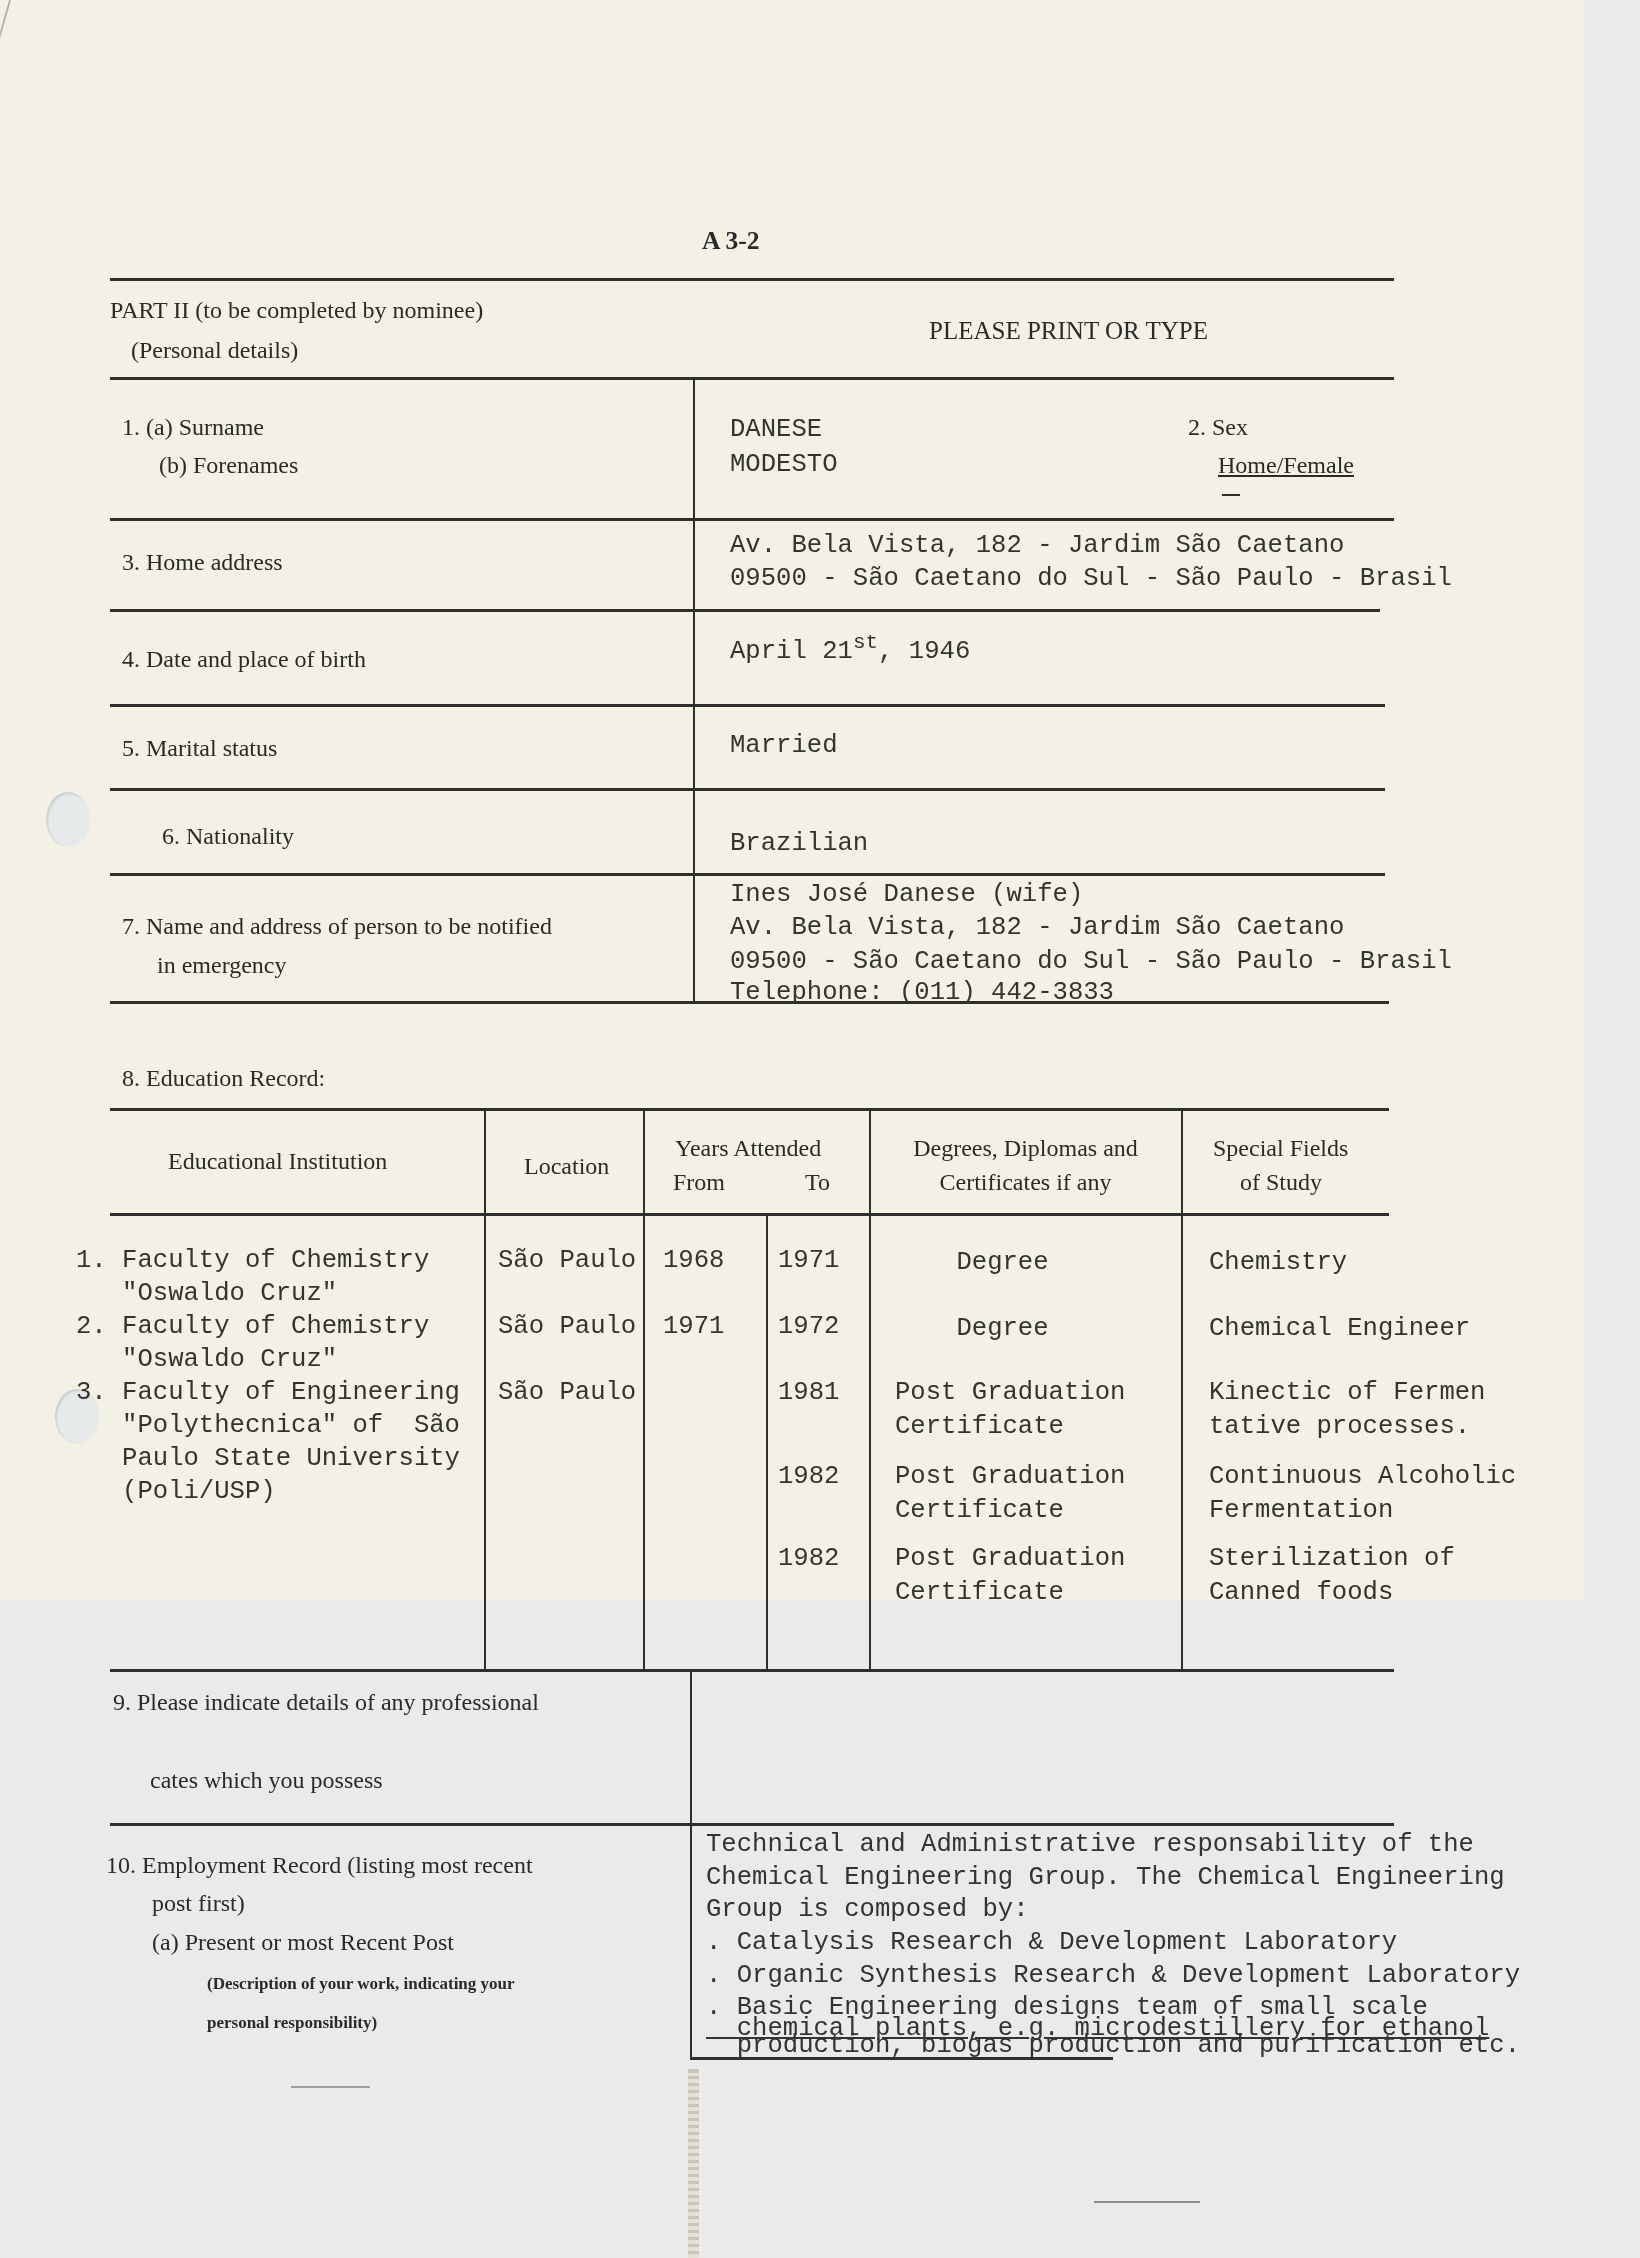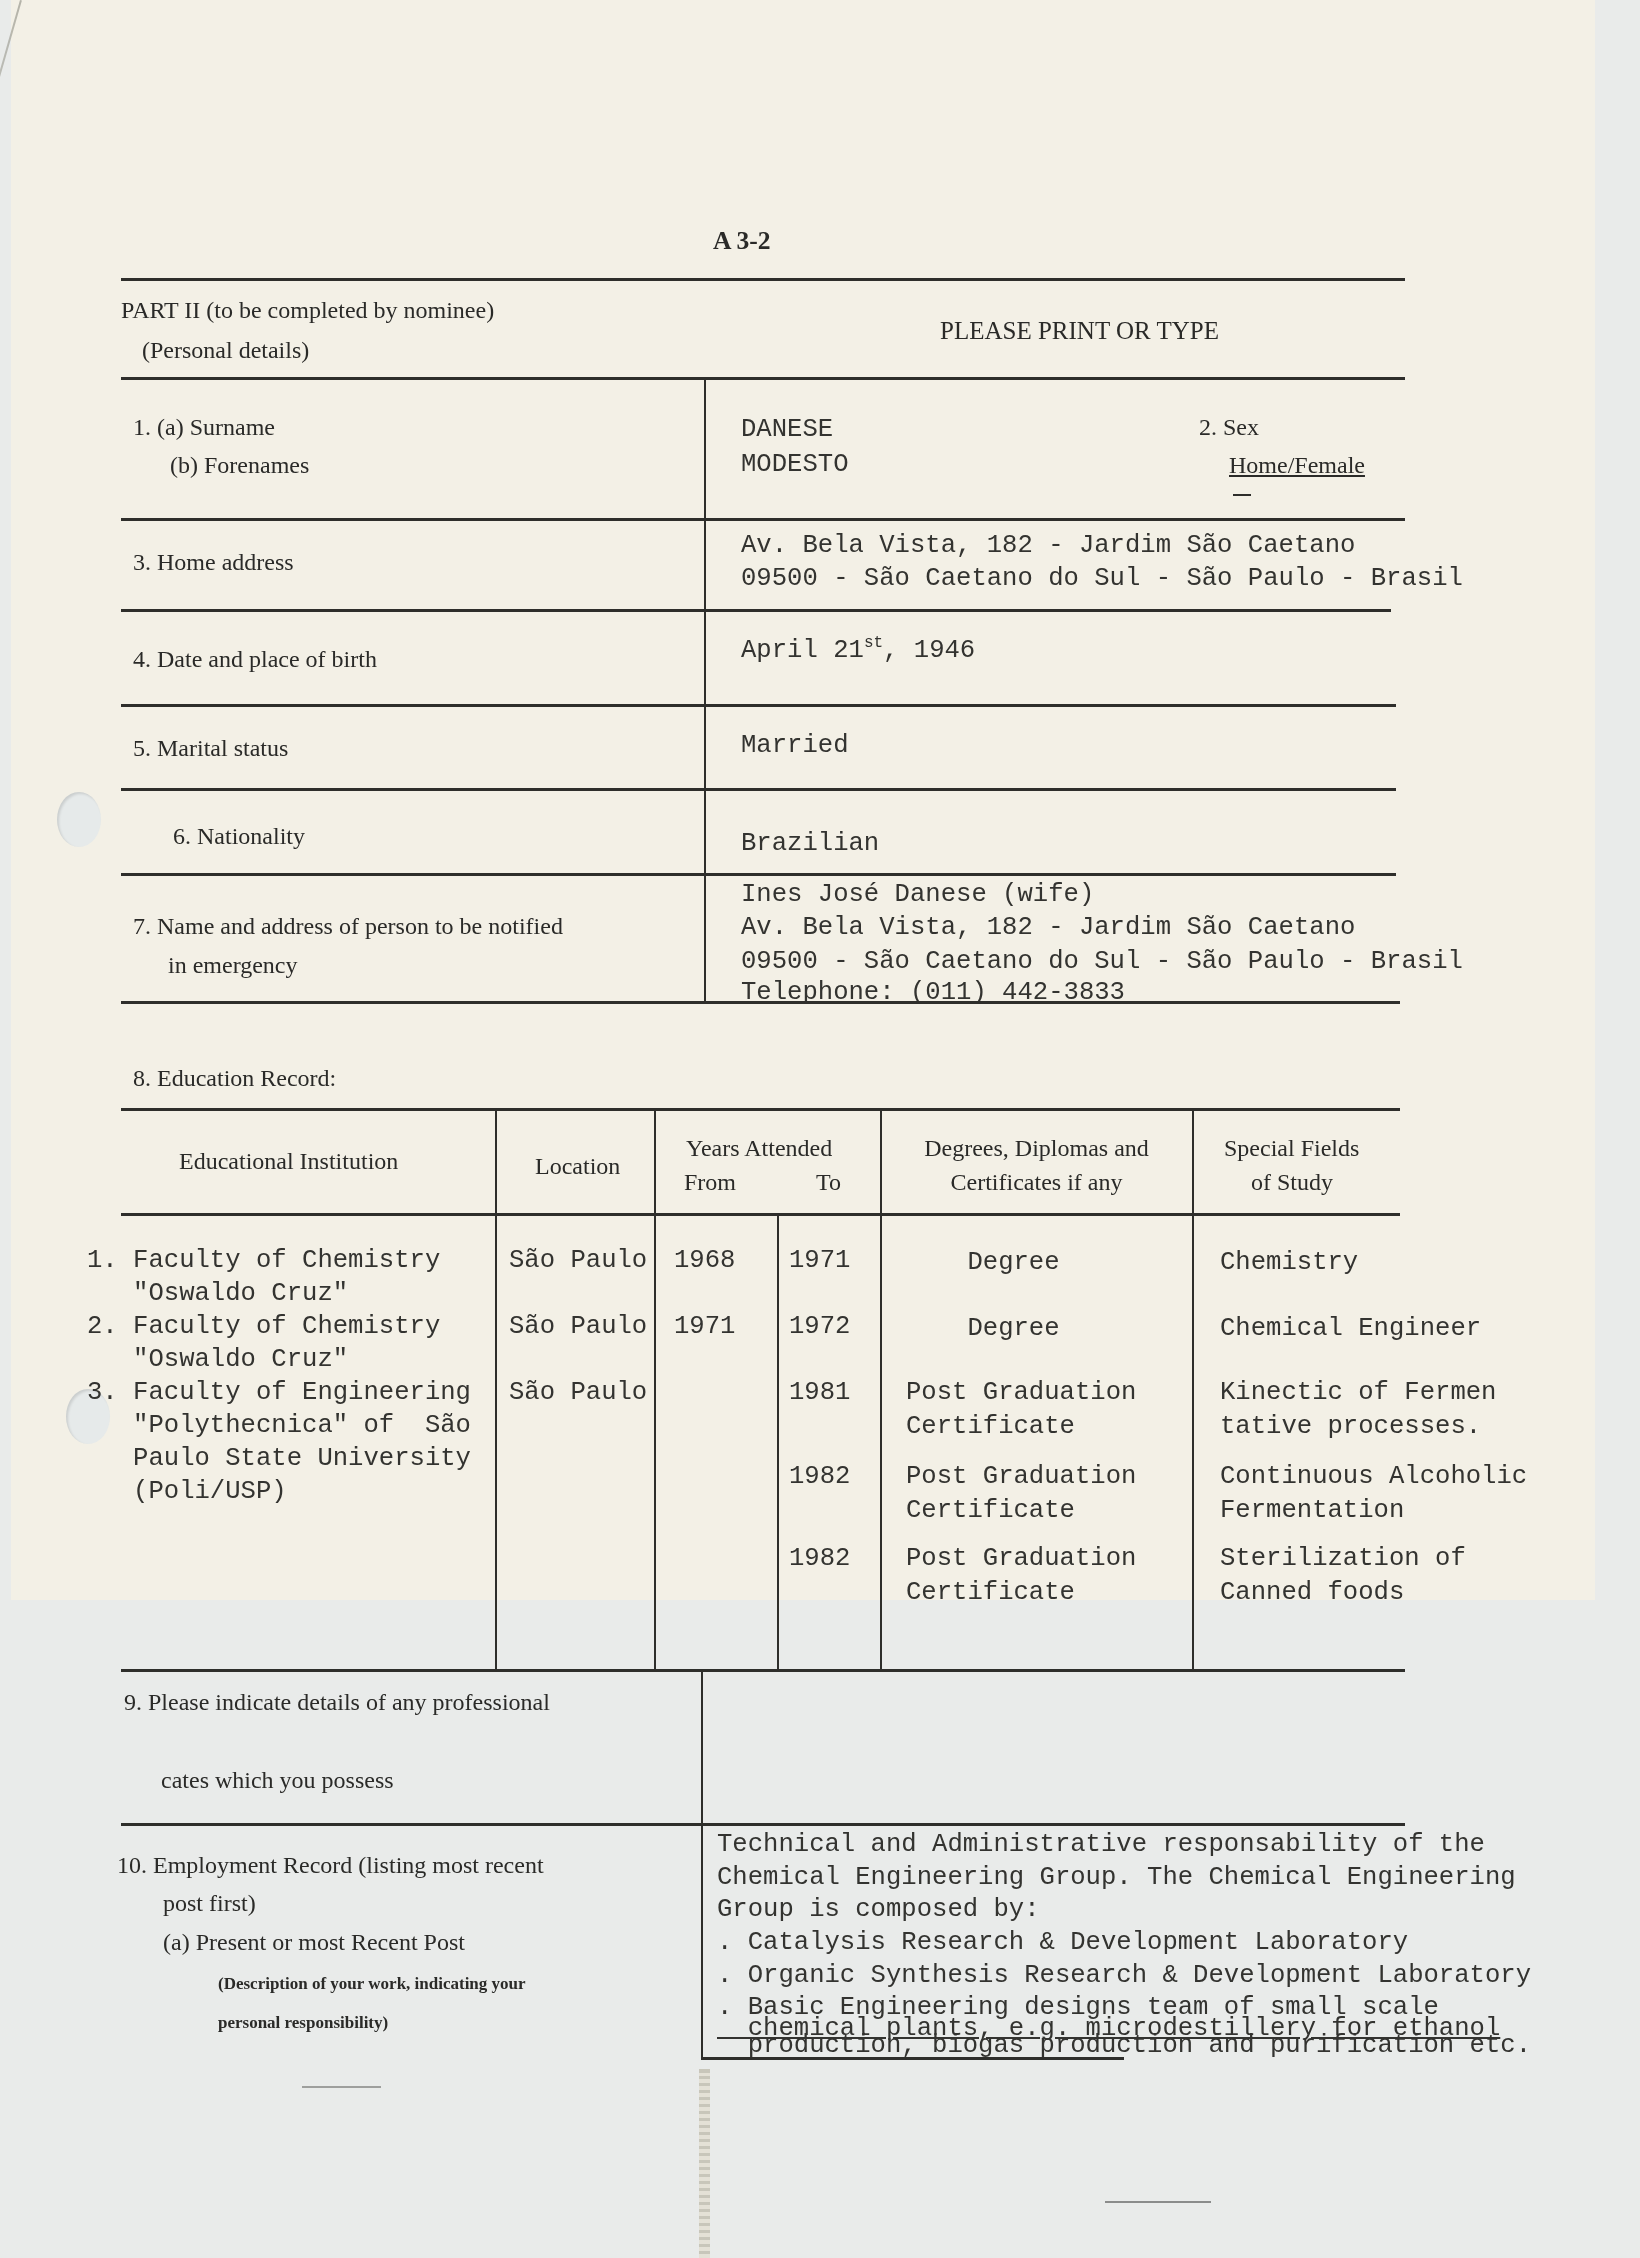--- a/index.html
+++ b/index.html
@@ -3,21 +3,21 @@
 <meta charset="utf-8">
 <style>
   html, body { margin:0; padding:0; }
   body {
     width:1641px; height:2258px; position:relative; overflow:hidden;
     background:#e9ebea;
     font-family:"Liberation Serif", serif;
     color:#2a2a28;
   }
   .paper {
-    position:absolute; left:11px; top:0; width:1584px; height:1600px;
+    position:absolute; left:0; top:0; width:1584px; height:1600px;
     background:#f3f0e6;
   }
   .crease {
     position:absolute; left:8.8px; top:0; width:1.8px; height:185px;
     background:linear-gradient(#8a8a80,#b8b6aa);
     transform:rotate(16deg); transform-origin:top left; opacity:.6;
   }
   .punch-hole {
     position:absolute; width:44px; height:55px; border-radius:50%;
     background:#e6eaea; box-shadow: inset 1.8px 1.8px 2.6px rgba(0,0,0,.12);
@@ -57,21 +57,21 @@
   <div class="abs lbl u" style="left:1218px;top:446px;">Home/Female</div>
   <div class="hline" style="left:1222px;top:494px;width:17.6px;height:1.8px;"></div>
   <div class="hline" style="left:110px;top:518px;width:1284px;"></div>
 
   <div class="abs lbl" style="left:122px;top:543px;">3. Home address</div>
   <div class="abs tt" style="left:730px;top:529px;">Av. Bela Vista, 182 - Jardim São Caetano</div>
   <div class="abs tt" style="left:730px;top:562px;">09500 - São Caetano do Sul - São Paulo - Brasil</div>
   <div class="hline" style="left:110px;top:609px;width:1270px;"></div>
 
   <div class="abs lbl" style="left:122px;top:640px;">4. Date and place of birth</div>
-  <div class="abs tt" style="left:730px;top:626px;"><span>April 21</span><sup style="font-size:16px;">st</sup><span>, 1946</span></div>
+  <div class="abs tt" style="left:730px;top:626px;"><span>April 21</span><sup style="font-size:21px;">st</sup><span>, 1946</span></div>
   <div class="hline" style="left:110px;top:704px;width:1275px;"></div>
 
   <div class="abs lbl" style="left:122px;top:729px;">5. Marital status</div>
   <div class="abs tt" style="left:730px;top:729px;">Married</div>
   <div class="hline" style="left:110px;top:788px;width:1275px;"></div>
 
   <div class="abs lbl" style="left:122px;top:817px;margin-left:40px;">6. Nationality</div>
   <div class="abs tt" style="left:730px;top:827px;">Brazilian</div>
   <div class="hline" style="left:110px;top:873px;width:1275px;"></div>
 

